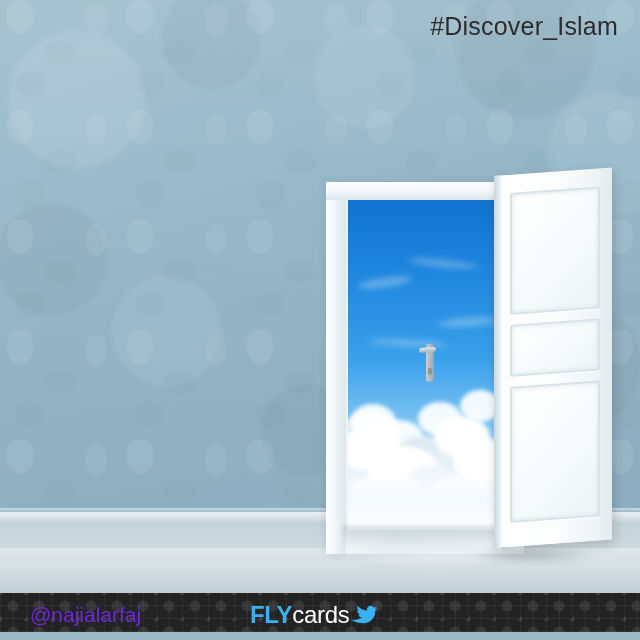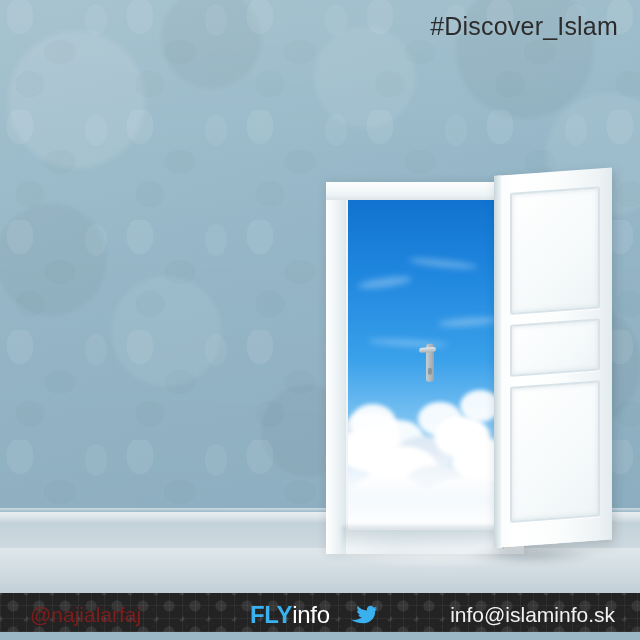--- a/index.html
+++ b/index.html
@@ -211,21 +211,21 @@
       linear-gradient(0deg, rgba(255,255,255,.05) 0 1px, rgba(0,0,0,0) 1px 13px),
       linear-gradient(90deg, rgba(255,255,255,.05) 0 1px, rgba(0,0,0,0) 1px 13px);
     background-size:26px 26px,26px 26px,26px 26px,26px 26px,17px 17px,17px 17px,13px 13px,13px 13px;
   }
   .bar-strip{
     position:absolute;left:0;top:632px;width:640px;height:8px;
     background:#9cb8c6;
   }
   .handle-text{
     position:absolute;left:30px;top:603px;
-    font-size:21px;color:#7f1d1d;
+    font-size:21px;color:#6d28d9;
     font-family:"Liberation Sans", sans-serif;
   }
   .email-text{
     position:absolute;right:25px;top:603px;
     font-size:21px;color:#f2f2f2;
     font-family:"Liberation Sans", sans-serif;
   }
   .logo{
     position:absolute;left:250px;top:601px;
     font-size:24px;font-weight:bold;letter-spacing:-.3px;
@@ -297,22 +297,21 @@
 
   <div class="hashtag">#Discover_Islam</div>
 
 
   <div class="botbar">
     <div class="botbar-pattern"></div>
   </div>
 
   <div class="handle-text">@najialarfaj</div>
 
-  <div class="logo"><span class="fly">FLY</span><span class="cards">info</span></div>
+  <div class="logo"><span class="fly">FLY</span><span class="cards">cards</span></div>
 
   <svg class="bird" viewBox="0 0 34 26">
     <path d="M2.5 19.5 C6 20.5 10.5 19.8 14 17.6 C12.2 17.4 10.8 16.3 10.2 14.7 C10.9 14.85 11.6 14.8 12.2 14.6 C10.3 14.1 9 12.4 9.05 10.5 C9.6 10.8 10.25 11 10.9 11.05 C9.2 9.85 8.7 7.55 9.7 5.8 C11.9 8.6 15.3 10.4 19 10.6 C18.35 7.9 20.6 5.4 23.3 5.9 C24.4 6.1 25.3 6.75 25.85 7.6 C26.95 7.35 27.95 6.95 28.85 6.4 C28.5 7.5 27.8 8.4 26.9 8.95 C27.8 8.85 28.65 8.6 29.45 8.25 C28.85 9.2 28.1 10 27.2 10.65 C27.6 17.3 22.6 23.2 15.6 23.2 C10.6 23.2 6.1 21.8 2.5 19.5 Z" fill="#3ab0ef"></path>
   </svg>
 
-  <div class="email-text">info@islaminfo.sk</div>
 
   <div class="bar-strip"></div>
 </div>
 
 </body></html>

